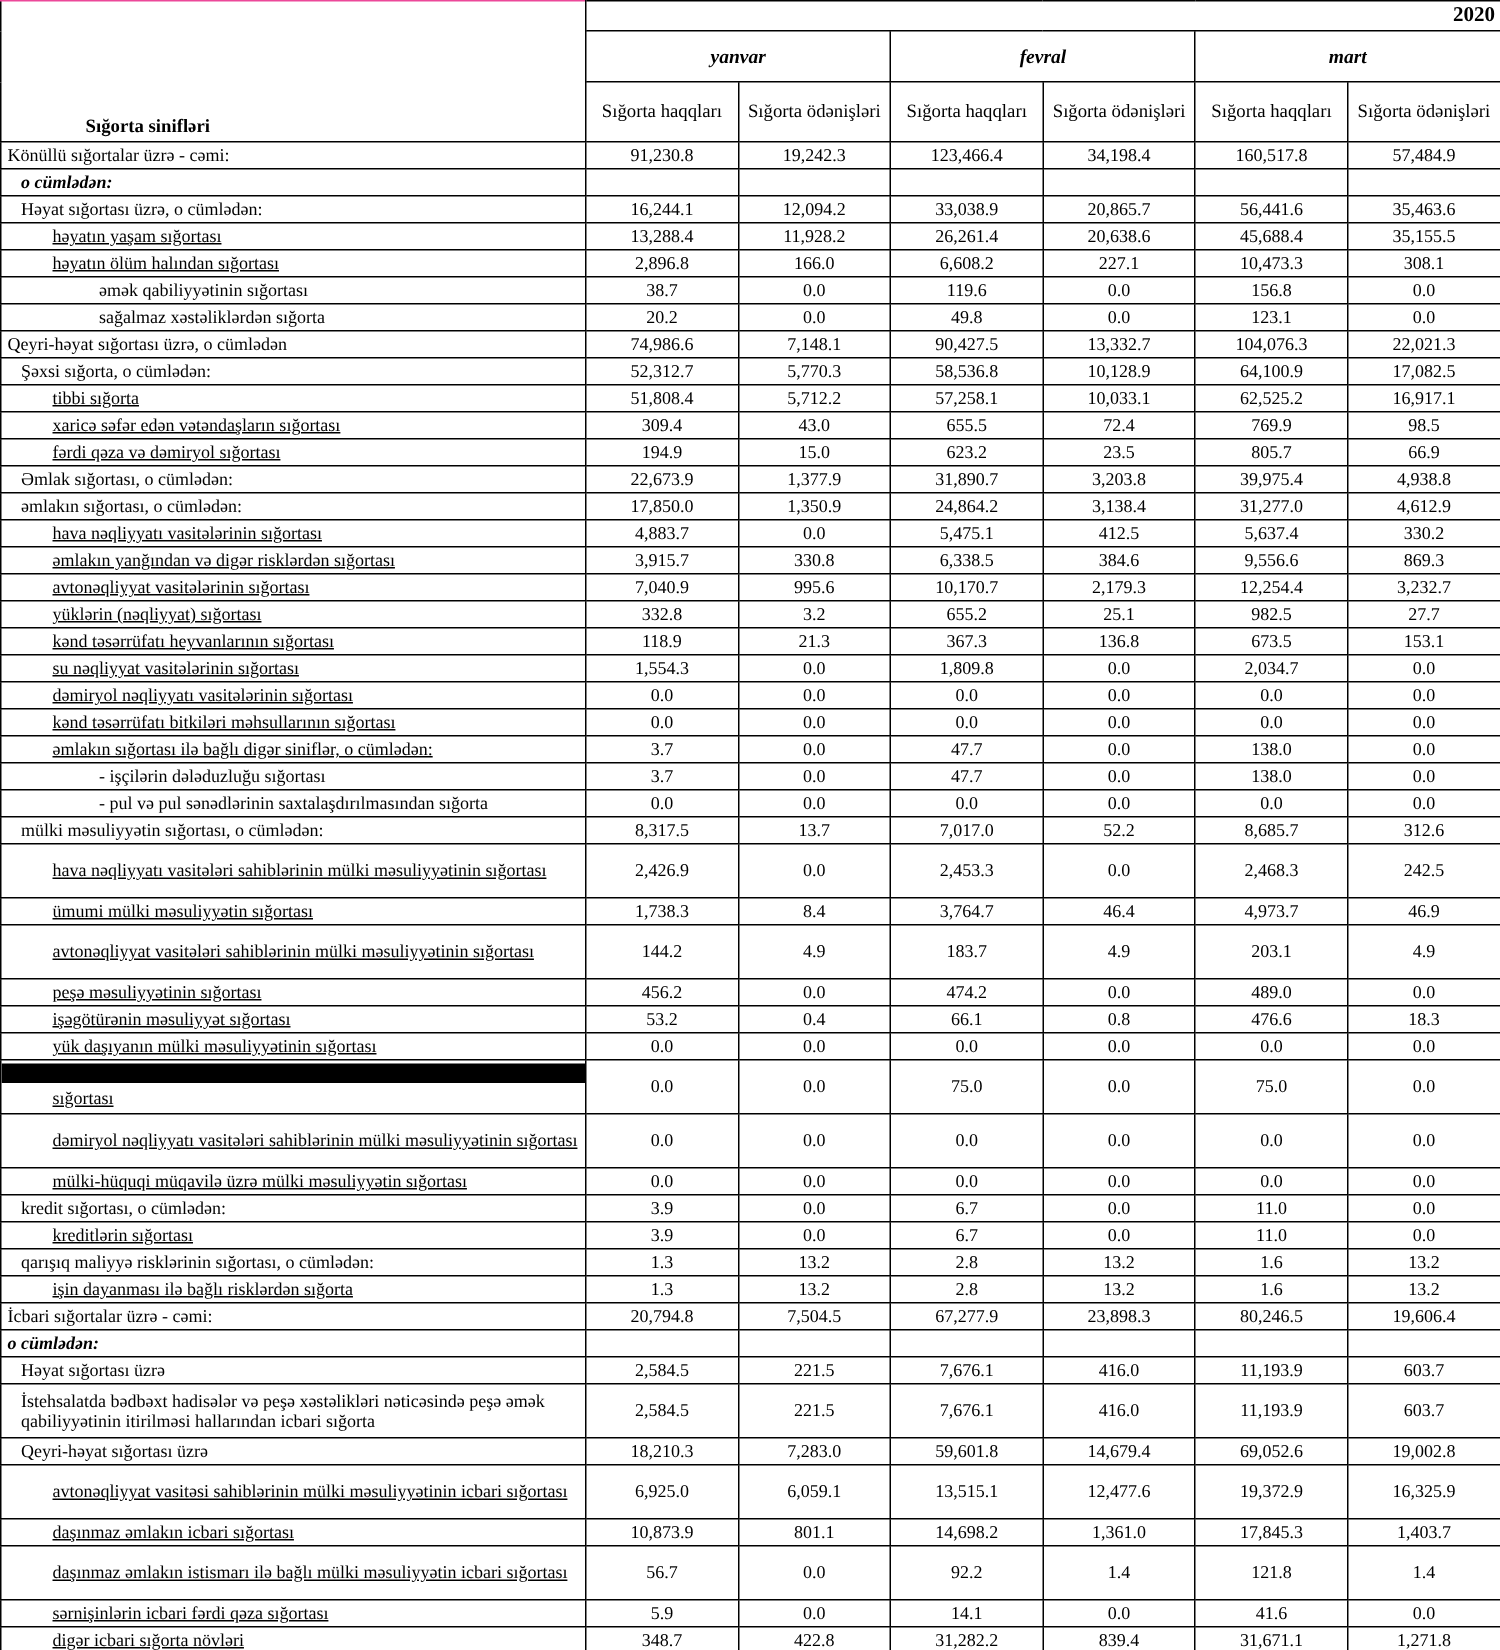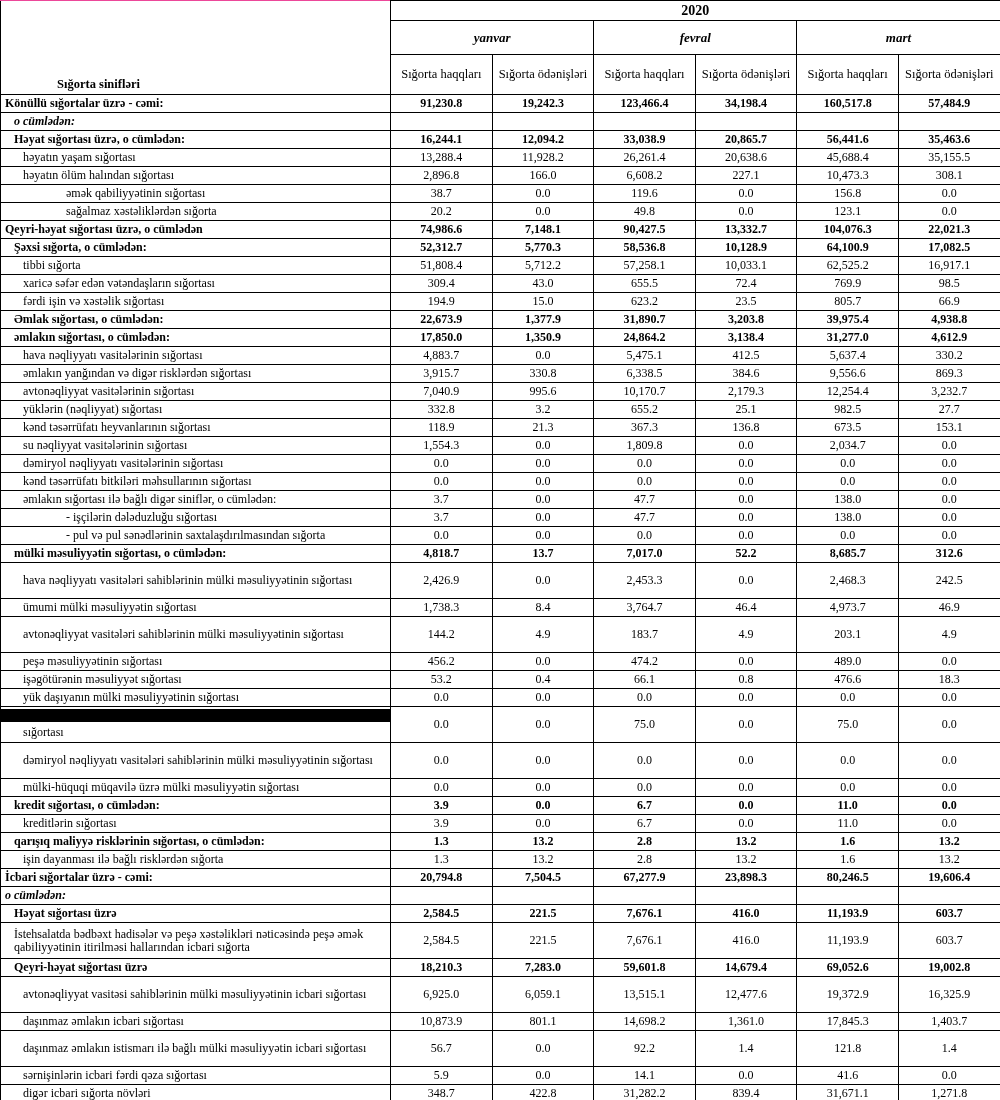--- a/index.html
+++ b/index.html
@@ -3,33 +3,33 @@
 <meta charset="utf-8">
 <style>
   * { box-sizing: border-box; }
   html,body { margin:0; padding:0; background:#ffffff; }
   body { width:1000px; font-family:"Liberation Serif", serif; color:#000; }
   .sheet { width:1000px; }
   table { border-collapse:collapse; width:1000px; table-layout:fixed; }
   col.c-label { width:390px; }
   col.c-val { width:101.6px; }
   td, th { border:1px solid #000; font-size:12px; padding:1px 3px; overflow:hidden; line-height:13px; }
-  th.year-cell { font-weight:bold; font-size:14px; height:20px; text-align:center; }
+  th.year-cell { font-weight:bold; font-size:14px; height:20px; text-align:right; }
   th.month { font-style:italic; font-weight:bold; font-size:13px; height:34px; text-align:center; }
   th.measure { height:40px; vertical-align:middle; font-size:12.5px; font-weight:normal; }
   th.label-head { border-top:1px solid #ec4899; vertical-align:bottom; text-align:left; padding-left:56px; padding-bottom:3px; font-weight:bold; font-size:12.5px; }
   tbody tr { height:18px; }
   tbody tr.tall { height:36px; }
   td.lbl { text-align:left; vertical-align:middle; }
   td.val { text-align:center; vertical-align:middle; }
-  tr.bold { font-weight:bold;margin-left:23px; }
+  tr.bold { font-weight:normal;margin-left:23px; }
   tr.italic { font-style:italic; font-weight:bold;font-family:Liberation Serif, serif; }
   .indent-0 { padding-left:4px; }
   .indent-1 { padding-left:13px; }
-  .indent-2 { padding-left:22px; }
+  .indent-2 { padding-left:34px;text-decoration:underline; }
   .indent-3 { padding-left:65px; }
   tr.redacted td.lbl { position:relative; vertical-align:bottom; padding-bottom:3px; }
   tr.redacted .redact { position:absolute; top:2px; left:0; right:0; height:13px; background:#000; }
 </style>
 </head>
 <body>
 
 <div class="sheet">
   <table>
     <colgroup>
@@ -154,21 +154,21 @@
         <tr class="normal">
           <td class="lbl indent-2"><span>xaricə səfər edən vətəndaşların sığortası</span></td>
           <td class="val">309.4</td>
           <td class="val">43.0</td>
           <td class="val">655.5</td>
           <td class="val">72.4</td>
           <td class="val">769.9</td>
           <td class="val">98.5</td>
         </tr>
         <tr class="normal">
-          <td class="lbl indent-2"><span>fərdi işin və xəstəlik sığortası</span></td>
+          <td class="lbl indent-2"><span>fərdi qəza və dəmiryol sığortası</span></td>
           <td class="val">194.9</td>
           <td class="val">15.0</td>
           <td class="val">623.2</td>
           <td class="val">23.5</td>
           <td class="val">805.7</td>
           <td class="val">66.9</td>
         </tr>
         <tr class="bold">
           <td class="lbl indent-1"><span>Əmlak sığortası, o cümlədən:</span></td>
           <td class="val">22,673.9</td>
@@ -281,21 +281,21 @@
           <td class="lbl indent-3"><span>- pul və pul sənədlərinin saxtalaşdırılmasından sığorta</span></td>
           <td class="val">0.0</td>
           <td class="val">0.0</td>
           <td class="val">0.0</td>
           <td class="val">0.0</td>
           <td class="val">0.0</td>
           <td class="val">0.0</td>
         </tr>
         <tr class="bold">
           <td class="lbl indent-1"><span>mülki məsuliyyətin sığortası, o cümlədən:</span></td>
-          <td class="val">4,818.7</td>
+          <td class="val">8,317.5</td>
           <td class="val">13.7</td>
           <td class="val">7,017.0</td>
           <td class="val">52.2</td>
           <td class="val">8,685.7</td>
           <td class="val">312.6</td>
         </tr>
         <tr class="normal tall">
           <td class="lbl indent-2"><span>hava nəqliyyatı vasitələri sahiblərinin mülki məsuliyyətinin sığortası</span></td>
           <td class="val">2,426.9</td>
           <td class="val">0.0</td>

